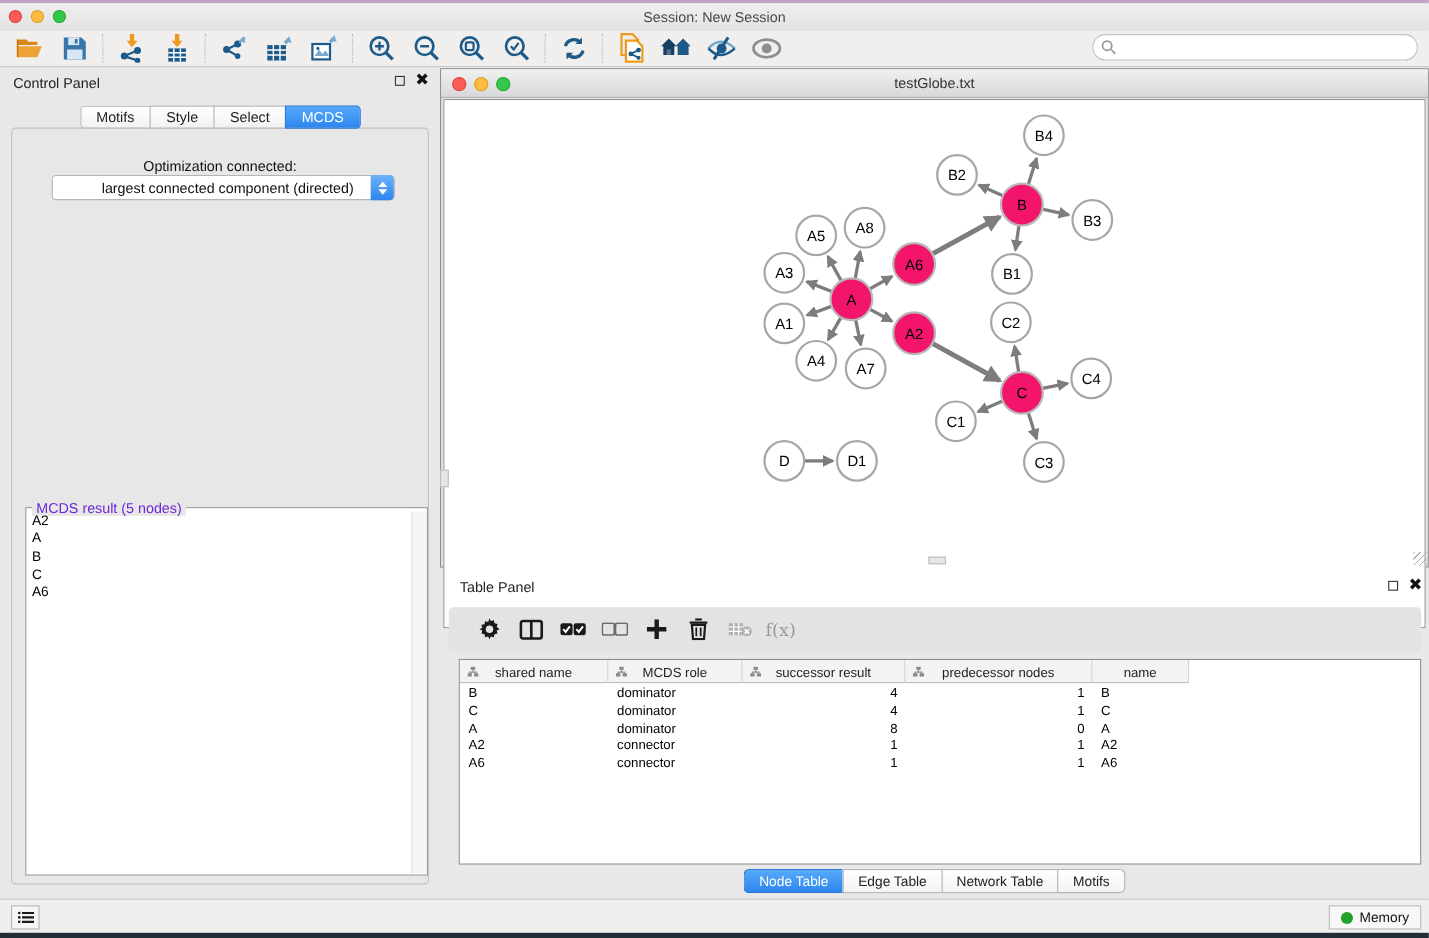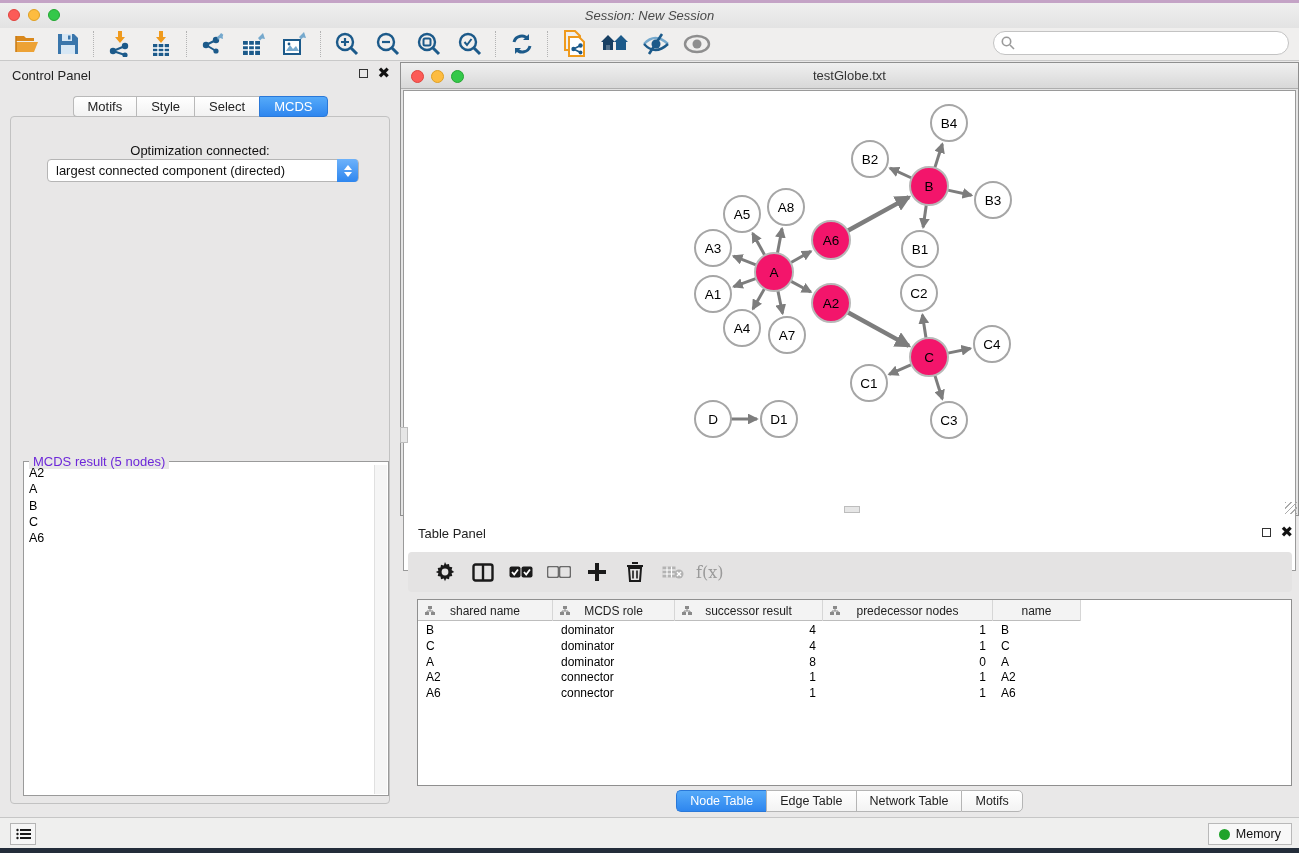--- a/index.html
+++ b/index.html
@@ -6,21 +6,21 @@
   html,body { width:1299px; height:853px; }
   body { font-family:"Liberation Sans","DejaVu Sans",sans-serif; font-size:13px; color:#1a1a1a;
          background:#e9e8e8; position:relative; overflow:hidden; }
   .abs { position:absolute; }
 
   
   #desktop-top { left:0; top:0; width:1299px; height:3px; background:#c4a3c6; }
   #desktop-bottom { left:0; top:848px; width:1299px; height:5px; background:#232d3a; }
 
   
-  #titlebar { left:0; top:3px; width:1299px; height:26px; background:linear-gradient(#efefef,#e2e2e2);font-style:italic; }
+  #titlebar { left:0; top:3px; width:1299px; height:26px; background:linear-gradient(#efefef,#e2e2e2); }
   .traffic { display:flex; gap:8px; position:absolute; left:8px; top:6px; }
   .light { width:12px; height:12px; border-radius:50%; }
   .light.red { background:#fc5b57; border:1px solid #e0443e; }
   .light.yellow { background:#fdbc40; border:1px solid #dfa023; }
   .light.green { background:#34c84a; border:1px solid #23a732; }
   #titlebar .title { width:100%; text-align:center; line-height:25px; color:#4a4a4a; font-size:13px; }
 
   
   #toolbar { left:0; top:28px; width:1299px; height:33px; background:#f0efee;
              border-bottom:1px solid #c9c9c9; display:flex; align-items:center; padding-left:6px; }
@@ -43,21 +43,21 @@
   .mtab { height:21px; line-height:19px; padding:0 14px; background:linear-gradient(#ffffff,#f2f2f2);
           border:1px solid #b9b9b9; border-right:none; font-size:13px; color:#222; }
   .mtab:first-child { border-radius:4px 0 0 4px; }
   .mtab:last-child { border-radius:0 4px 4px 0; border-right:1px solid #b9b9b9; }
   .mtab.active { background:linear-gradient(#55aaf9,#2e86ef); color:#fff; border-color:#2a78d8; }
 
   #ctl-content { position:absolute; left:6px; top:52px; width:380px; height:688px;
                  background:#e8e7e7; border:1px solid #c2c2c2; border-radius:4px; }
   #opt-label { position:absolute; top:26px; width:100%; text-align:center; font-size:13px; color:#111; }
   #opt-select { position:absolute; left:36px; top:42px; width:312px; height:23px; background:#fff;
-                border:1px solid #b5b5b5; border-radius:4px; }
+                border:1px solid #b5b5b5; border-radius:4px;text-align:center; }
   #opt-select .val { line-height:21px; padding-left:8px; font-size:13px; color:#111; white-space:nowrap; }
   #opt-select .step { position:absolute; right:0; top:-1px; width:21px; height:23px; border-radius:0 4px 4px 0;
                 background:linear-gradient(#6db2fa,#2e86ef); display:flex; flex-direction:column;
                 align-items:center; justify-content:center; gap:2px; }
   .chev-up { width:0; height:0; border-left:4px solid transparent; border-right:4px solid transparent; border-bottom:5px solid #fff; }
   .chev-dn { width:0; height:0; border-left:4px solid transparent; border-right:4px solid transparent; border-top:5px solid #fff; }
   #ctl-buttons { position:absolute; top:74px; width:100%; display:flex; justify-content:center; gap:13px; }
   .btn { height:22px; line-height:20px; padding:0 16px; background:linear-gradient(#ffffff,#f1f1f1);
          border:1px solid #b9b9b9; border-radius:4px; font-size:13px; color:#111; }
 

